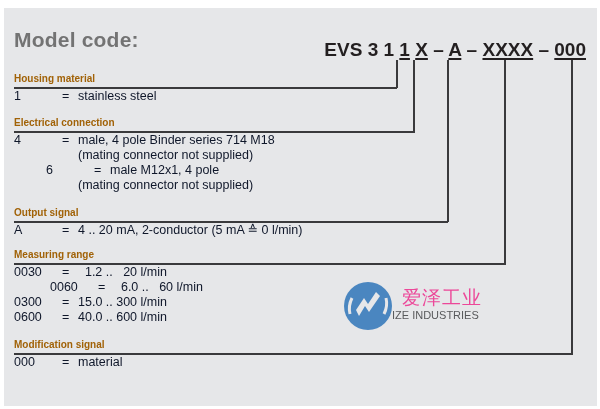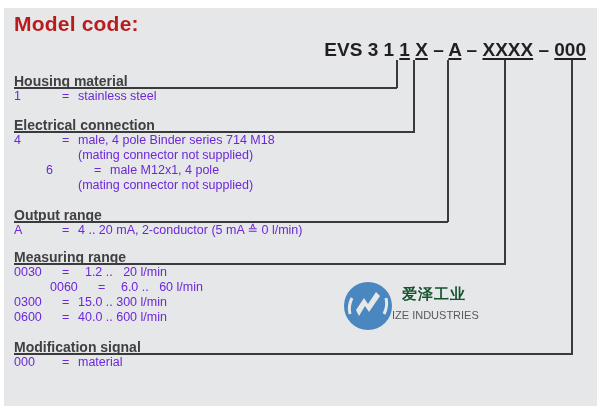--- a/index.html
+++ b/index.html
@@ -1,29 +1,29 @@
 <!DOCTYPE html>
 <html><head>
 <meta charset="utf-8">
 <style>
   html, body { margin:0; padding:0; }
   body { width:600px; height:409px; background:#ffffff; position:relative; overflow:hidden;
          font-family:"Liberation Sans", sans-serif; color:#231f20; }
   .panel { position:absolute; left:4px; top:8px; width:593px; height:398px; background:#e6e7e9; }
-  .title { position:absolute; left:14px; top:12px; font-size:21px; font-weight:bold; color:#b91c1c; letter-spacing:0.2px; }
+  .title { position:absolute; left:14px; top:28px; font-size:21px; font-weight:bold; color:#737373; letter-spacing:0.2px; }
   .code { position:absolute; right:14px; top:39px; font-size:19px; font-weight:bold; color:#231f20; white-space:pre;margin-left:16px; }
   .code span.u { text-decoration:underline; text-underline-offset:2px; text-decoration-thickness:1.5px; }
-  .sec-head { position:absolute; left:14px; font-size:14px; font-weight:bold; color:#404040; }
-  .row { position:absolute; left:14px; font-size:12.5px; line-height:15px; color:#6d28d9; white-space:pre; }
+  .sec-head { position:absolute; left:14px; font-size:10px; font-weight:bold; color:#a16207; }
+  .row { position:absolute; left:14px; font-size:12.5px; line-height:15px; color:#0f172a; white-space:pre; }
   .row .k { display:inline-block; width:48px; }
   .row .eq { display:inline-block; width:16px; }
   .hline { position:absolute; height:1.5px; background:#3a3a3c; }
   .vline { position:absolute; width:1.5px; background:#3a3a3c; }
   .logo { position:absolute; left:342px; top:280px; width:52px; height:52px; }
-  .logo-cn { position:absolute; left:402px; top:285px; font-size:15px; font-weight:bold; color:#14532d; letter-spacing:1px; }
+  .logo-cn { position:absolute; left:402px; top:285px; font-size:19px; font-weight:normal; color:#ec4899; letter-spacing:1px; }
   .logo-en { position:absolute; left:392px; top:309px; font-size:11px; color:#58595b; }
 </style>
 </head>
 <body>
 
 <div class="panel"></div>
 
 <div class="title">Model code:</div>
 
 <div class="code"><span>EVS 3 1 </span><span class="u">1</span><span> </span><span class="u">X</span><span> – </span><span class="u">A</span><span> – </span><span class="u">XXXX</span><span> – </span><span class="u">000</span></div>
@@ -45,21 +45,21 @@
 
 <div class="sec-head" style="top:73px;">Housing material</div>
 <div class="row" style="top:89px;"><span class="k">1</span><span class="eq">=</span><span>stainless steel</span></div>
 
 <div class="sec-head" style="top:117px;">Electrical connection</div>
 <div class="row" style="top:133px;"><span class="k">4</span><span class="eq">=</span><span>male, 4 pole Binder series 714 M18</span></div>
 <div class="row" style="top:148px;"><span class="k"></span><span class="eq"></span><span>(mating connector not supplied)</span></div>
 <div class="row" style="top:163px;margin-left:32px;"><span class="k">6</span><span class="eq">=</span><span>male M12x1, 4 pole</span></div>
 <div class="row" style="top:178px;"><span class="k"></span><span class="eq"></span><span>(mating connector not supplied)</span></div>
 
-<div class="sec-head" style="top:207px;">Output range</div>
+<div class="sec-head" style="top:207px;">Output signal</div>
 <div class="row" style="top:223px;"><span class="k">A</span><span class="eq">=</span><span>4 .. 20 mA, 2-conductor (5 mA ≙ 0 l/min)</span></div>
 
 <div class="sec-head" style="top:249px;">Measuring range</div>
 <div class="row" style="top:265px;"><span class="k">0030</span><span class="eq">=</span><span>  1.2 ..   20 l/min</span></div>
 <div class="row" style="top:280px;margin-left:36px;"><span class="k">0060</span><span class="eq">=</span><span>  6.0 ..   60 l/min</span></div>
 <div class="row" style="top:295px;"><span class="k">0300</span><span class="eq">=</span><span>15.0 .. 300 l/min</span></div>
 <div class="row" style="top:310px;"><span class="k">0600</span><span class="eq">=</span><span>40.0 .. 600 l/min</span></div>
 
 <div class="sec-head" style="top:339px;">Modification signal</div>
 <div class="row" style="top:355px;"><span class="k">000</span><span class="eq">=</span><span>material</span></div>

